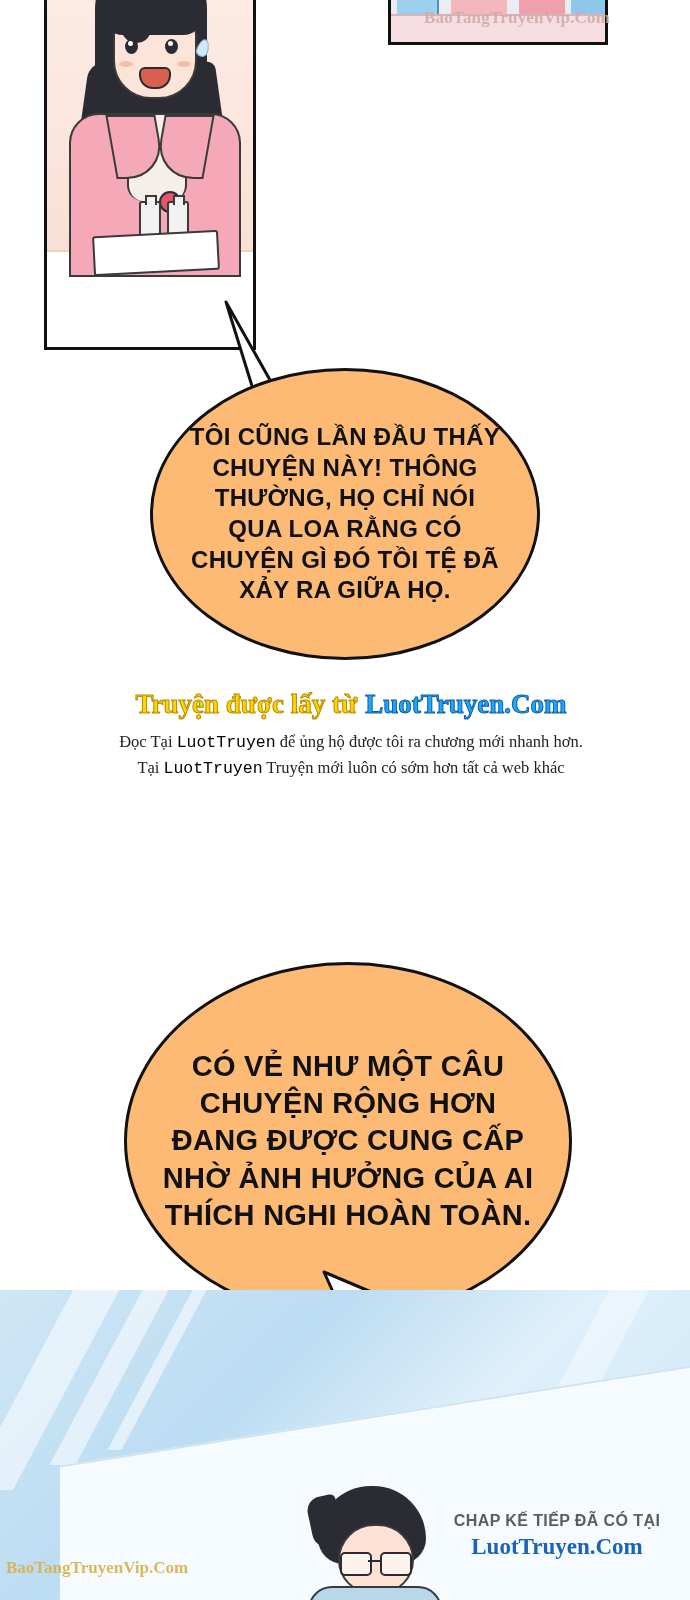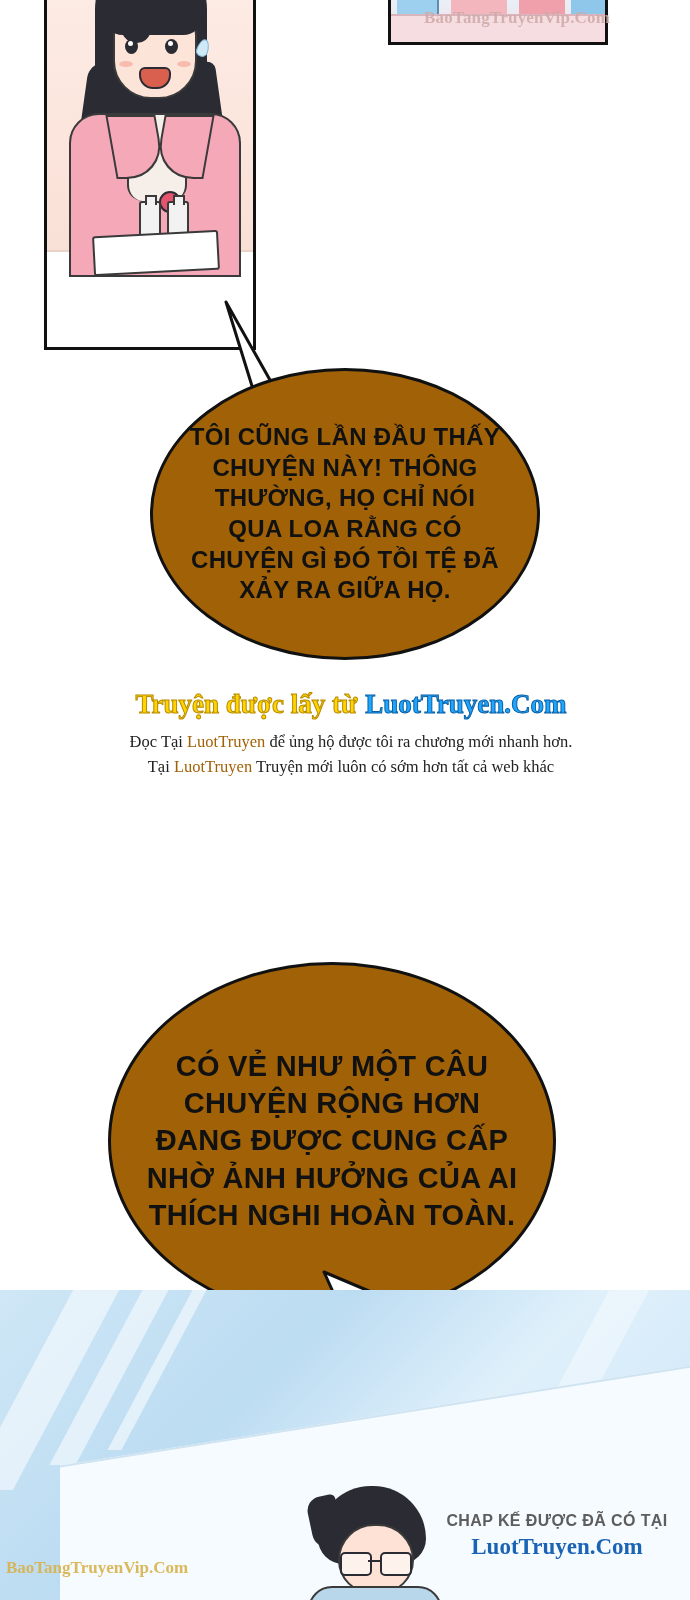--- a/index.html
+++ b/index.html
@@ -298,21 +298,21 @@
     color: #cfa9a6;
     opacity: .85;
     letter-spacing: .2px;
     white-space: nowrap;
   }
 
   
   .bubble {
     position: absolute;
     box-sizing: border-box;
-    background: #a16207;
+    background: #fdba74;
     border: 3px solid #111;
     border-radius: 50% / 50%;
     display: flex;
     align-items: center;
     justify-content: center;
     text-align: center;
   }
   .bubble p {
     margin: 0;
     font-family: "Liberation Sans", sans-serif;
@@ -327,21 +327,21 @@
     top: 368px;
     width: 390px;
     height: 292px;
   }
   #bubble-1 p {
     font-size: 24px;
     padding: 0 34px;
   }
 
   #bubble-2 {
-    left: 108px;
+    left: 124px;
     top: 962px;
     width: 448px;
     height: 358px;
   }
   #bubble-2 p {
     font-size: 29px;
     padding: 0 28px;
   }
 
   .tail {
@@ -392,21 +392,22 @@
     margin-left: 8px;
   }
   .promo-sub {
     margin-top: 9px;
     font-family: "Liberation Serif", serif;
     font-size: 16.5px;
     color: #222;
     line-height: 1.55;
   }
   .promo-sub .hl {
-    color: #a16207;
+    color: #000000;
+    font-family: Liberation Mono, monospace;
   }
 
   
   #bottom-scene {
     position: absolute;
     left: 0;
     top: 1290px;
     width: 690px;
     height: 310px;
     overflow: hidden;
@@ -623,15 +624,15 @@
       <div class="b-bridge"></div>
       <div class="b-lens r"></div>
     </div>
     <div class="b-shoulder"></div>
   </div>
 </div>
 
 <div id="wm-bottom-left">BaoTangTruyenVip.Com</div>
 
 <div id="next-chap">
-  <div class="nc-line1">CHAP KẾ ĐƯỢC ĐÃ CÓ TẠI</div>
+  <div class="nc-line1">CHAP KẾ TIẾP ĐÃ CÓ TẠI</div>
   <div class="nc-line2">LuotTruyen.Com</div>
 </div>
 
 </body></html>

